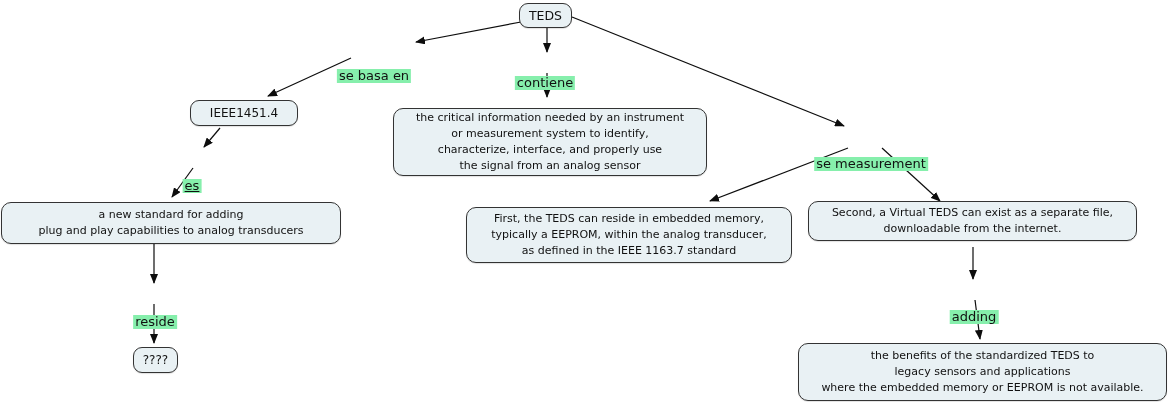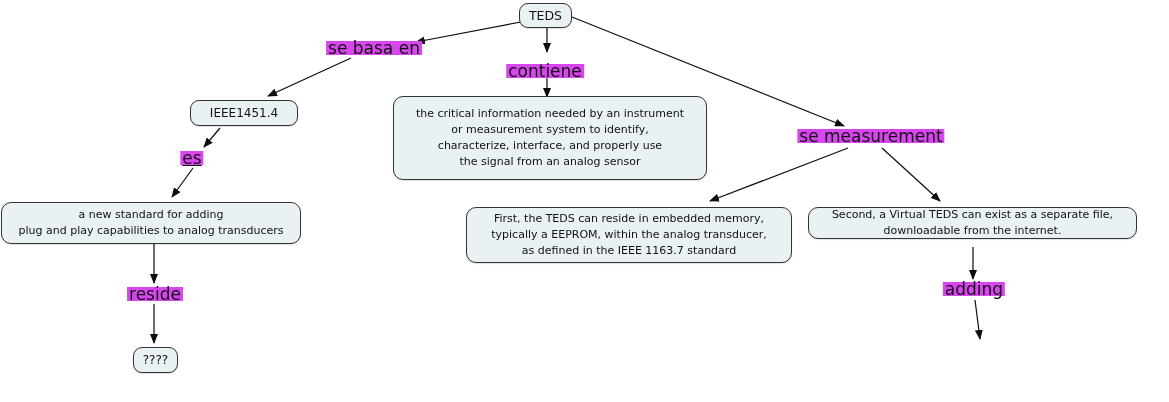--- a/index.html
+++ b/index.html
@@ -33,39 +33,40 @@
     font-size: 11px;
     line-height: 16px;
     white-space: pre;
     color: #111111;
     box-shadow: 0 1px 1px rgba(0,0,0,0.12);
   }
   .node.small { border-radius: 9px; font-size: 12px; }
   .link-label {
     position: absolute;
     transform: translateX(-50%);
-    font-size: 17px;
+    font-size: 13px;
     line-height: 14px;
     white-space: nowrap;
     color: #111111;
-    background: #d946ef;
+    background: #86efac;
     padding: 0 2px;
+    margin-top: 28px;
   }
   
   #node-teds          { left: 519px; top: 3px;   width: 53px;  height: 25px; font-size: 12.5px; }
   #node-ieee          { left: 190px; top: 100px; width: 108px;  height: 26px; }
-  #node-critical      { left: 393px; top: 96px; width: 314px; height: 84px; }
-  #node-new-standard  { left: 1px;   top: 202px; width: 300px; height: 42px; }
+  #node-critical      { left: 393px; top: 108px; width: 314px; height: 68px; }
+  #node-new-standard  { left: 1px;   top: 202px; width: 340px; height: 42px; }
   #node-first         { left: 466px; top: 207px; width: 326px; height: 56px; }
-  #node-second        { left: 808px; top: 207px; width: 329px; height: 32px; }
+  #node-second        { left: 808px; top: 201px; width: 329px; height: 40px; }
   #node-unknown       { left: 133px; top: 347px; width: 45px;  height: 26px; }
   #node-benefits      { left: 798px; top: 343px; width: 369px; height: 58px; }
   
   #label-se-basa-en    { left: 374px; top: 41px; }
-  #label-contiene      { left: 545px; top: 64px; }
+  #label-contiene      { left: 545px; top: 48px; }
   #label-se-implementa { left: 871px; top: 129px; }
   #label-es            { left: 192px; top: 151px; text-decoration: underline; }
   #label-utiliza       { left: 155px; top: 287px; }
   #label-expande       { left: 974px; top: 282px; }
 </style>
 </head>
 <body>
 
 <div id="canvas">
 
@@ -97,20 +98,23 @@
 characterize, interface, and properly use
 the signal from an analog sensor</div>
   <div class="node" id="node-new-standard">a new standard for adding
 plug and play capabilities to analog transducers</div>
   <div class="node" id="node-first">First, the TEDS can reside in embedded memory,
 typically a EEPROM, within the analog transducer,
 as defined in the IEEE 1163.7 standard</div>
   <div class="node" id="node-second">Second, a Virtual TEDS can exist as a separate file,
 downloadable from the internet.</div>
   <div class="node small" id="node-unknown">????</div>
+  <div class="node" id="node-benefits">the benefits of the standardized TEDS to
+legacy sensors and applications
+where the embedded memory or EEPROM is not available.</div>
 
   <div class="link-label" id="label-se-basa-en">se basa en</div>
   <div class="link-label" id="label-contiene">contiene</div>
   <div class="link-label" id="label-se-implementa">se measurement</div>
   <div class="link-label" id="label-es">es</div>
   <div class="link-label" id="label-utiliza">reside</div>
   <div class="link-label" id="label-expande">adding</div>
 
 </div>
 

